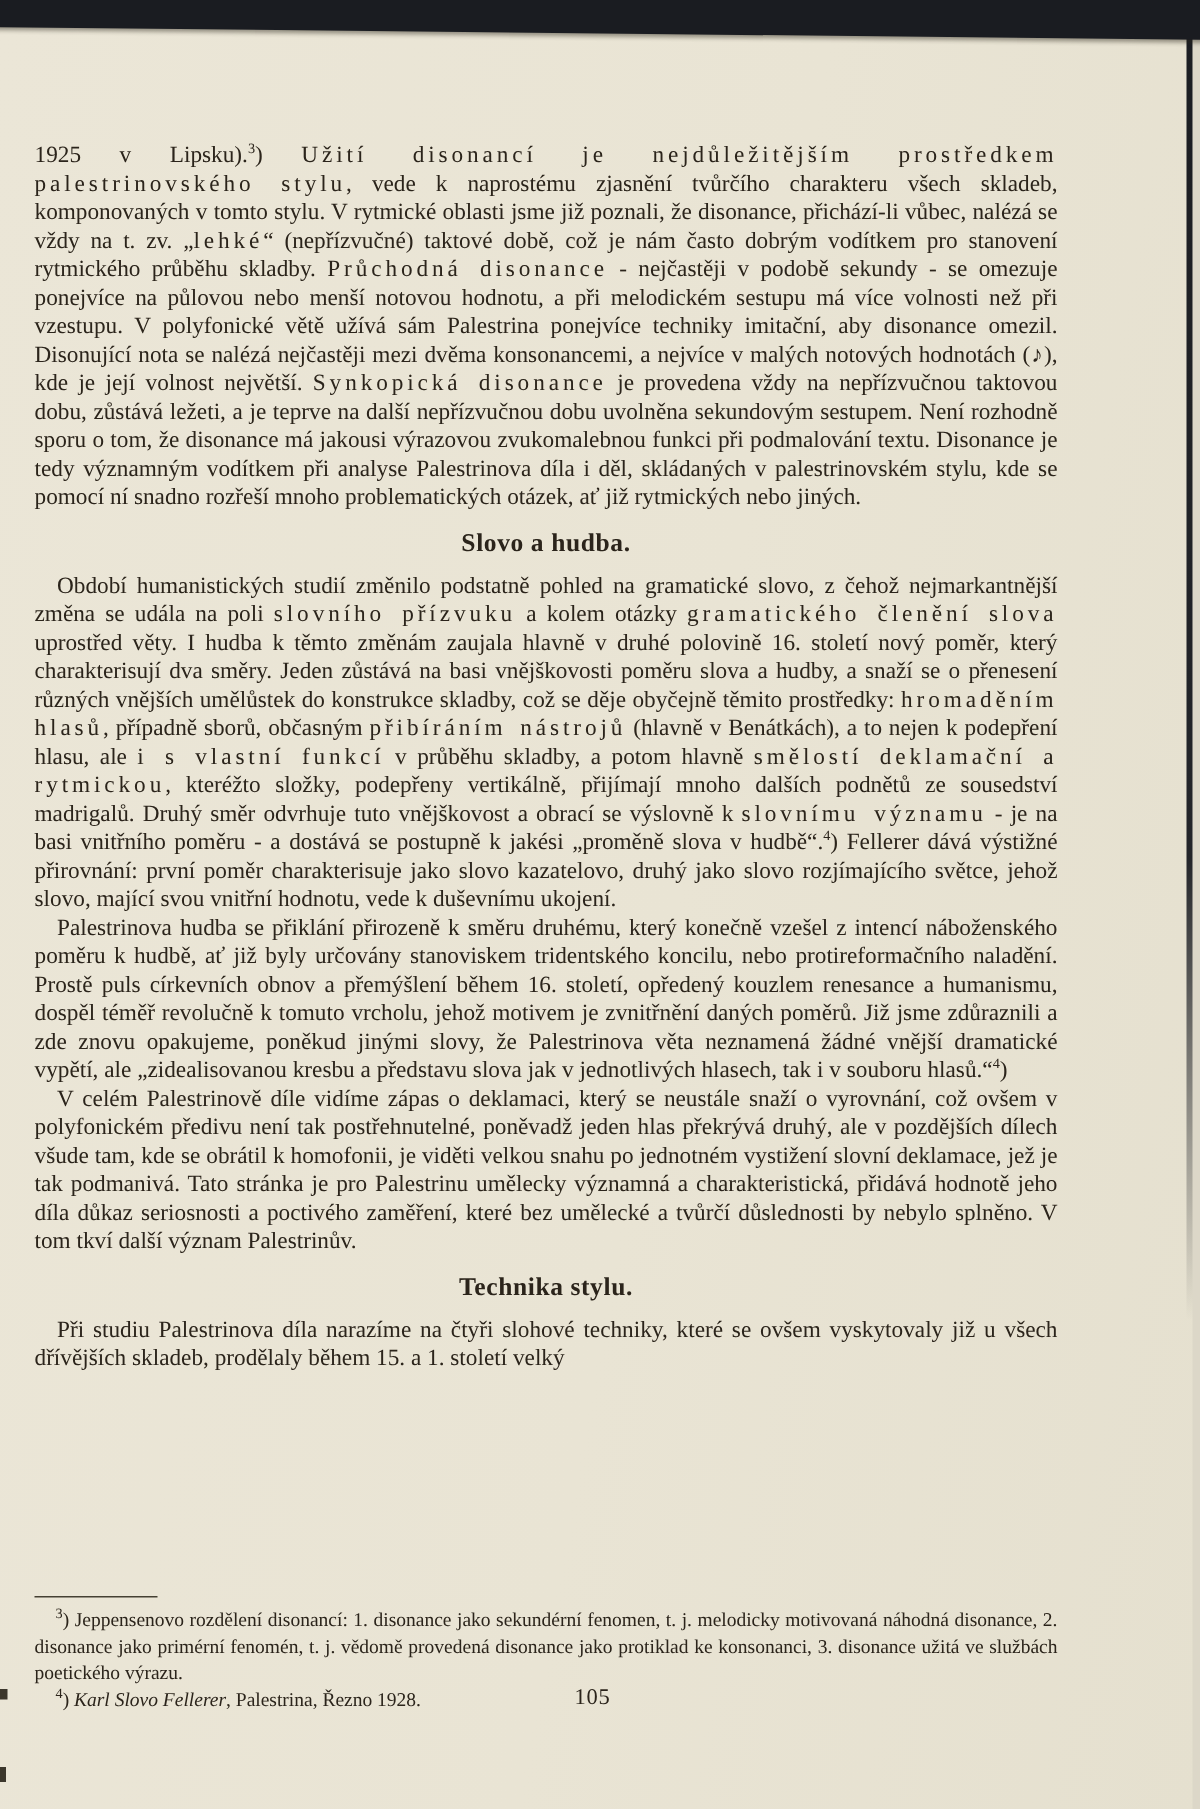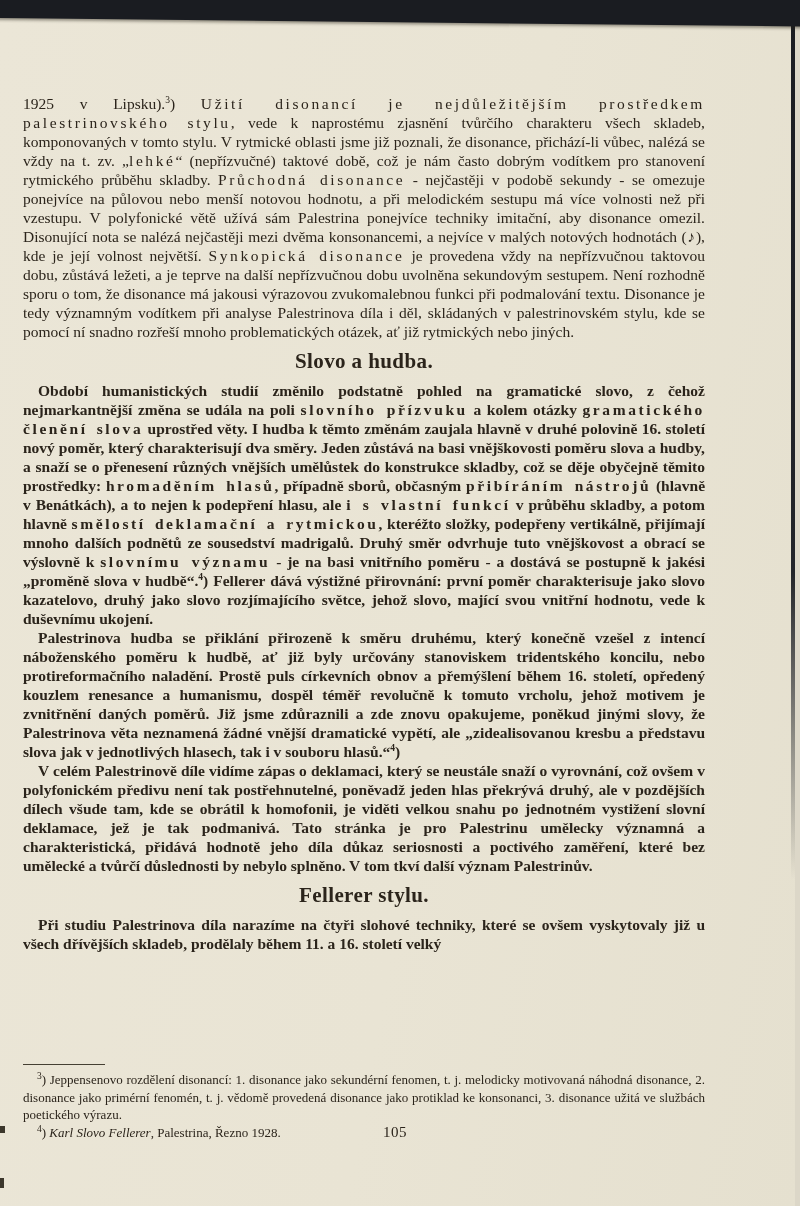--- a/index.html
+++ b/index.html
@@ -33,28 +33,28 @@
   .speck.s1{left:0;top:1126px;width:5px;height:7px;}
   .speck.s2{left:0;top:1178px;width:4px;height:10px;}
 
   .text-column{
     position:absolute;left:23px;top:94px;width:682px;
     font-size:15.5px;line-height:19px;
     text-align:justify;
     hyphens:auto;-webkit-hyphens:auto;
   }
   .para{margin:0;padding:0;}
-  .para.indent{text-indent:15px;font-weight:bold;}
+  .para.indent{text-indent:15px;}
   .seg{}
   .seg-spaced{letter-spacing:2.6px;word-spacing:2px;}
   .seg-sup{font-size:9.5px;vertical-align:super;line-height:0;}
   .seg-italic{font-style:italic;}
   .heading{
     font-weight:bold;text-align:center;
-    font-size:21px;letter-spacing:.4px;
+    font-size:17px;letter-spacing:.4px;
     margin:11px 0 10px 0;text-indent:0;
   }
   .footnote-area{
     position:absolute;left:23px;top:1064px;width:682px;
   }
   .footnote-separator{
     width:82px;height:0;border-top:1.5px solid #454033;
     margin:0 0 6px 0;
   }
   .footnote{
@@ -75,22 +75,22 @@
   <div class="right-line"></div>
   <div class="speck s1"></div>
   <div class="speck s2"></div>
 
   <div class="text-column">
       <p class="para"><span class="seg">1925 v Lipsku).</span><span class="seg-sup">3</span><span class="seg">) </span><span class="seg-spaced">Užití disonancí je nejdůležitějším prostředkem palestrinovského stylu</span><span class="seg">, vede k naprostému zjasnění tvůrčího charakteru všech skladeb, komponovaných v tomto stylu. V rytmické oblasti jsme již poznali, že disonance, přichází-li vůbec, nalézá se vždy na t. zv. „</span><span class="seg-spaced">lehké</span><span class="seg">“ (nepřízvučné) taktové době, což je nám často dobrým vodítkem pro stanovení rytmického průběhu skladby. </span><span class="seg-spaced">Průchodná disonance</span><span class="seg"> - nejčastěji v podobě sekundy - se omezuje ponejvíce na půlovou nebo menší notovou hodnotu, a při melodickém sestupu má více volnosti než při vzestupu. V polyfonické větě užívá sám Palestrina ponejvíce techniky imitační, aby disonance omezil. Disonující nota se nalézá nejčastěji mezi dvěma konsonancemi, a nejvíce v malých notových hodnotách (♪), kde je její volnost největší. </span><span class="seg-spaced">Synkopická disonance</span><span class="seg"> je provedena vždy na nepřízvučnou taktovou dobu, zůstává ležeti, a je teprve na další nepřízvučnou dobu uvolněna sekundovým sestupem. Není rozhodně sporu o tom, že disonance má jakousi výrazovou zvukomalebnou funkci při podmalování textu. Disonance je tedy významným vodítkem při analyse Palestrinova díla i děl, skládaných v palestrinovském stylu, kde se pomocí ní snadno rozřeší mnoho problematických otázek, ať již rytmických nebo jiných.</span></p>
       <div class="heading">Slovo a hudba.</div>
       <p class="para indent"><span class="seg">Období humanistických studií změnilo podstatně pohled na gramatické slovo, z čehož nejmarkantnější změna se udála na poli </span><span class="seg-spaced">slovního přízvuku</span><span class="seg"> a kolem otázky </span><span class="seg-spaced">gramatického členění slova</span><span class="seg"> uprostřed věty. I hudba k těmto změnám zaujala hlavně v druhé polovině 16. století nový poměr, který charakterisují dva směry. Jeden zůstává na basi vnějškovosti poměru slova a hudby, a snaží se o přenesení různých vnějších umělůstek do konstrukce skladby, což se děje obyčejně těmito prostředky: </span><span class="seg-spaced">hromaděním hlasů</span><span class="seg">, případně sborů, občasným </span><span class="seg-spaced">přibíráním nástrojů</span><span class="seg"> (hlavně v Benátkách), a to nejen k podepření hlasu, ale </span><span class="seg-spaced">i s vlastní funkcí</span><span class="seg"> v průběhu skladby, a potom hlavně </span><span class="seg-spaced">smělostí deklamační a rytmickou</span><span class="seg">, kteréžto složky, podepřeny vertikálně, přijímají mnoho dalších podnětů ze sousedství madrigalů. Druhý směr odvrhuje tuto vnějškovost a obrací se výslovně k </span><span class="seg-spaced">slovnímu významu</span><span class="seg"> - je na basi vnitřního poměru - a dostává se postupně k jakési „proměně slova v hudbě“.</span><span class="seg-sup">4</span><span class="seg">) Fellerer dává výstižné přirovnání: první poměr charakterisuje jako slovo kazatelovo, druhý jako slovo rozjímajícího světce, jehož slovo, mající svou vnitřní hodnotu, vede k duševnímu ukojení.</span></p>
       <p class="para indent"><span class="seg">Palestrinova hudba se přiklání přirozeně k směru druhému, který konečně vzešel z intencí náboženského poměru k hudbě, ať již byly určovány stanoviskem tridentského koncilu, nebo protireformačního naladění. Prostě puls církevních obnov a přemýšlení během 16. století, opředený kouzlem renesance a humanismu, dospěl téměř revolučně k tomuto vrcholu, jehož motivem je zvnitřnění daných poměrů. Již jsme zdůraznili a zde znovu opakujeme, poněkud jinými slovy, že Palestrinova věta neznamená žádné vnější dramatické vypětí, ale „zidealisovanou kresbu a představu slova jak v jednotlivých hlasech, tak i v souboru hlasů.“</span><span class="seg-sup">4</span><span class="seg">)</span></p>
       <p class="para indent"><span class="seg">V celém Palestrinově díle vidíme zápas o deklamaci, který se neustále snaží o vyrovnání, což ovšem v polyfonickém předivu není tak postřehnutelné, poněvadž jeden hlas překrývá druhý, ale v pozdějších dílech všude tam, kde se obrátil k homofonii, je viděti velkou snahu po jednotném vystižení slovní deklamace, jež je tak podmanivá. Tato stránka je pro Palestrinu umělecky významná a charakteristická, přidává hodnotě jeho díla důkaz seriosnosti a poctivého zaměření, které bez umělecké a tvůrčí důslednosti by nebylo splněno. V tom tkví další význam Palestrinův.</span></p>
-      <div class="heading">Fellerer stylu.</div>
-      <p class="para indent"><span class="seg">Při studiu Palestrinova díla narazíme na čtyři slohové techniky, které se ovšem vyskytovaly již u všech dřívějších skladeb, prodělaly během 11. a 16. století velký</span></p>
+      <div class="heading">Technika stylu.</div>
+      <p class="para indent"><span class="seg">Při studiu Palestrinova díla narazíme na čtyři slohové techniky, které se ovšem vyskytovaly již u všech dřívějších skladeb, prodělaly během 15. a 1. století velký</span></p>
     </div>
 
   <div class="footnote-area">
     <div class="footnote-separator"></div>
     <div id="footnote-list">
         <p class="footnote"><span class="seg-sup">3</span><span class="seg">) Jeppensenovo rozdělení disonancí: 1. disonance jako sekundérní fenomen, t. j. melodicky motivovaná náhodná disonance, 2. disonance jako primérní fenomén, t. j. vědomě provedená disonance jako protiklad ke konsonanci, 3. disonance užitá ve službách poetického výrazu.</span></p>
         <p class="footnote"><span class="seg-sup">4</span><span class="seg">) </span><span class="seg-italic">Karl Slovo Fellerer</span><span class="seg">, Palestrina, Řezno 1928.</span></p>
       </div>
   </div>
 

